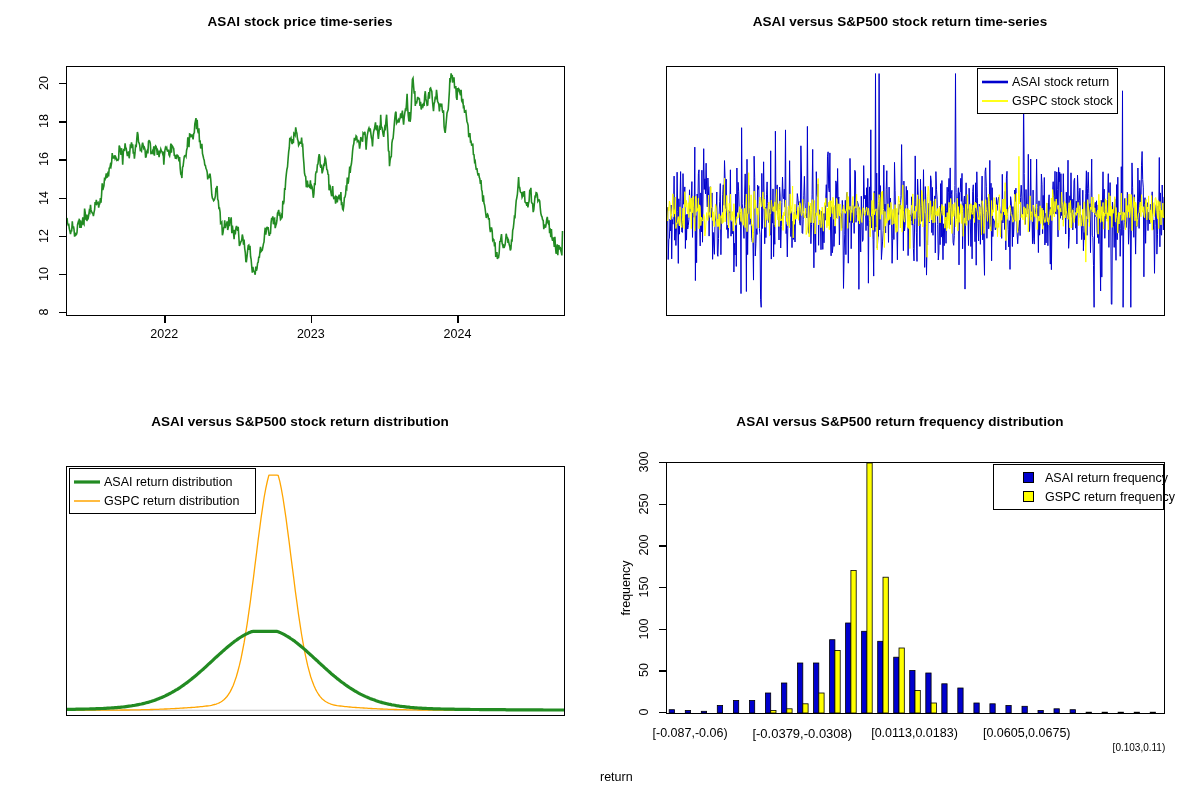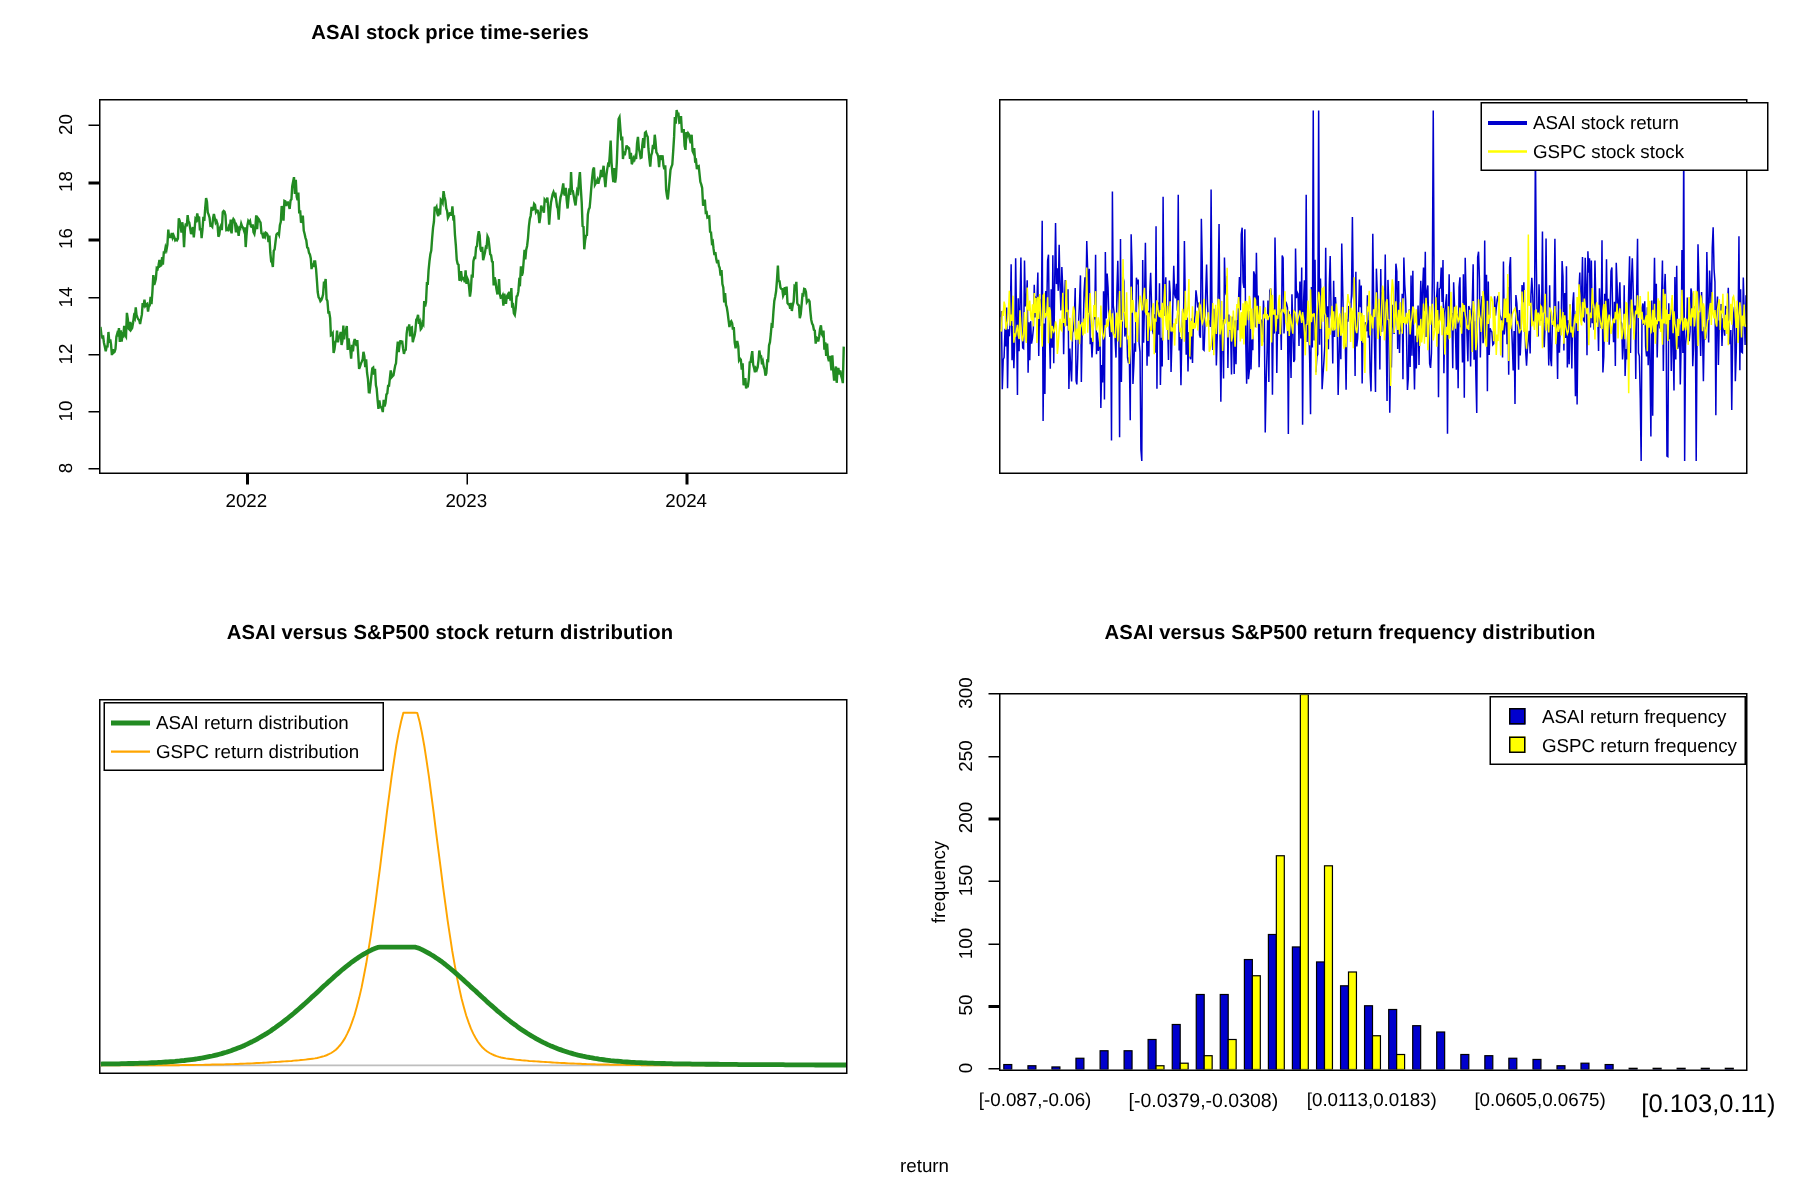--- a/index.html
+++ b/index.html
@@ -51,32 +51,33 @@
         <div style="position: absolute; left: 164.227px; top: 316px; width: 1.3px; height: 7px; background: rgb(0, 0, 0);"></div>
         <div class="tick-lbl" style="position: absolute; left: 164.227px; top: 327px; transform: translateX(-50%); font-size: 12.5px;">2022</div>
         <div style="position: absolute; left: 310.835px; top: 316px; width: 1.3px; height: 7px; background: rgb(0, 0, 0);"></div>
         <div class="tick-lbl" style="position: absolute; left: 310.835px; top: 327px; transform: translateX(-50%); font-size: 12.5px;">2023</div>
         <div style="position: absolute; left: 457.442px; top: 316px; width: 1.3px; height: 7px; background: rgb(0, 0, 0);"></div>
         <div class="tick-lbl" style="position: absolute; left: 457.442px; top: 327px; transform: translateX(-50%); font-size: 12.5px;">2024</div>
       </div>
   </div>
 
   <div class="panel">
+    <div class="ptitle" style="top:14px;">ASAI versus S&amp;P500 stock return time-series</div>
     <div class="frame" style="left:66px;top:66px;width:499px;height:250px;">
       <svg id="svg-retts" width="497" height="248" viewBox="0 0 497 248">
           <g>
             <path d="M0.0,144.4L0.6,140.4L1.2,192.5L1.8,172.7L2.4,171.3L3.0,152.1L3.6,163.9L4.1,138.0L4.7,191.9L5.3,152.5L5.9,157.2L6.5,145.3L7.1,109.1L7.7,173.2L8.3,150.3L8.9,178.5L9.5,159.4L10.1,105.2L10.7,144.7L11.3,196.4L11.8,131.8L12.4,167.2L13.0,134.5L13.6,104.6L14.2,148.1L14.8,165.0L15.4,165.5L16.0,106.6L16.6,137.2L17.2,135.3L17.8,119.9L18.4,181.5L19.0,147.8L19.5,173.1L20.1,147.1L20.7,162.0L21.3,158.5L21.9,152.3L22.5,122.8L23.1,144.7L23.7,132.0L24.3,133.1L24.9,114.6L25.5,170.4L26.1,132.3L26.7,133.7L27.2,150.3L27.8,80.1L28.4,213.6L29.0,148.7L29.6,195.7L30.2,127.0L30.8,140.7L31.4,106.8L32.0,102.8L32.6,155.1L33.2,178.9L33.8,125.9L34.4,164.9L34.9,103.2L35.5,175.2L36.1,123.1L36.7,81.7L37.3,122.4L37.9,111.8L38.5,126.9L39.1,96.2L39.7,124.1L40.3,139.9L40.9,111.0L41.5,125.0L42.1,169.1L42.7,134.0L43.2,119.7L43.8,131.5L44.4,150.2L45.0,125.9L45.6,192.3L46.2,165.4L46.8,178.0L47.4,187.3L48.0,154.9L48.6,153.3L49.2,146.5L49.8,125.0L50.4,187.0L50.9,189.3L51.5,171.5L52.1,147.0L52.7,134.4L53.3,116.6L53.9,187.7L54.5,151.2L55.1,155.4L55.7,127.8L56.3,117.8L56.9,138.3L57.5,93.6L58.1,112.1L58.6,141.6L59.2,112.1L59.8,162.5L60.4,158.2L61.0,171.3L61.6,159.0L62.2,143.1L62.8,145.9L63.4,102.8L64.0,169.2L64.6,154.7L65.2,166.9L65.8,163.9L66.3,153.8L66.9,205.0L67.5,176.3L68.1,188.0L68.7,127.1L69.3,199.4L69.9,101.0L70.5,145.3L71.1,115.3L71.7,124.6L72.3,146.7L72.9,157.7L73.5,145.3L74.0,226.6L74.6,60.7L75.2,136.8L75.8,141.8L76.4,159.2L77.0,171.4L77.6,127.1L78.2,106.9L78.8,138.6L79.4,224.5L80.0,92.3L80.6,187.6L81.2,144.9L81.7,117.9L82.3,120.6L82.9,157.4L83.5,153.7L84.1,150.3L84.7,171.4L85.3,175.1L85.9,171.1L86.5,213.1L87.1,89.2L87.7,110.8L88.3,189.0L88.9,176.5L89.4,161.8L90.0,167.5L90.6,118.1L91.2,122.5L91.8,119.4L92.4,161.4L93.0,167.6L93.6,232.7L94.2,240.3L94.8,106.4L95.4,161.5L96.0,135.3L96.6,94.8L97.1,130.6L97.7,176.8L98.3,140.2L98.9,170.6L99.5,127.8L100.1,114.9L100.7,136.5L101.3,153.1L101.9,155.7L102.5,142.5L103.1,168.2L103.7,83.8L104.3,192.1L104.8,134.7L105.4,156.1L106.0,121.9L106.6,189.7L107.2,158.2L107.8,177.3L108.4,64.2L109.0,143.6L109.6,128.4L110.2,117.9L110.8,150.4L111.4,149.9L112.0,173.0L112.6,120.0L113.1,128.0L113.7,181.0L114.3,159.7L114.9,135.5L115.5,110.1L116.1,129.4L116.7,131.8L117.3,122.2L117.9,140.2L118.5,62.9L119.1,166.6L119.7,157.6L120.3,189.9L120.8,161.7L121.4,140.1L122.0,148.4L122.6,93.7L123.2,134.3L123.8,169.5L124.4,144.6L125.0,180.6L125.6,154.3L126.2,170.0L126.8,172.5L127.4,145.2L128.0,175.0L128.5,152.9L129.1,148.5L129.7,143.2L130.3,126.6L130.9,131.2L131.5,138.0L132.1,134.6L132.7,156.4L133.3,158.2L133.9,78.8L134.5,108.0L135.1,165.9L135.7,166.5L136.2,152.5L136.8,128.2L137.4,109.3L138.0,135.1L138.6,148.8L139.2,146.6L139.8,151.0L140.4,59.4L141.0,141.4L141.6,166.3L142.2,138.8L142.8,150.3L143.4,144.2L143.9,176.7L144.5,157.4L145.1,127.2L145.7,82.4L146.3,151.9L146.9,200.8L147.5,153.2L148.1,146.3L148.7,185.3L149.3,104.7L149.9,127.2L150.5,129.8L151.1,117.1L151.6,178.3L152.2,142.7L152.8,151.0L153.4,153.9L154.0,182.7L154.6,144.1L155.2,149.1L155.8,182.4L156.4,146.7L157.0,175.8L157.6,146.4L158.2,153.2L158.8,130.2L159.3,117.7L159.9,139.8L160.5,89.2L161.1,84.8L161.7,121.2L162.3,125.0L162.9,85.9L163.5,161.0L164.1,188.8L164.7,139.8L165.3,185.8L165.9,180.1L166.5,140.4L167.0,179.4L167.6,159.3L168.2,166.5L168.8,113.9L169.4,116.1L170.0,151.1L170.6,101.5L171.2,138.2L171.8,130.0L172.4,177.9L173.0,149.6L173.6,146.0L174.2,147.8L174.7,161.2L175.3,133.4L175.9,146.6L176.5,221.4L177.1,188.7L177.7,167.2L178.3,133.3L178.9,187.6L179.5,126.8L180.1,125.3L180.7,132.0L181.3,196.2L181.9,138.5L182.5,155.4L183.0,91.4L183.6,125.0L184.2,181.7L184.8,142.9L185.4,155.6L186.0,138.6L186.6,141.5L187.2,166.4L187.8,103.3L188.4,104.9L189.0,155.3L189.6,143.5L190.2,134.1L190.7,135.5L191.3,138.0L191.9,222.3L192.5,140.6L193.1,157.9L193.7,185.0L194.3,129.2L194.9,151.7L195.5,174.4L196.1,172.8L196.7,98.6L197.3,131.8L197.9,128.0L198.4,129.0L199.0,163.6L199.6,120.7L200.2,158.7L200.8,111.4L201.4,216.2L202.0,134.9L202.6,119.9L203.2,159.8L203.8,62.8L204.4,161.0L205.0,141.9L205.6,153.9L206.1,172.5L206.7,209.1L207.3,124.3L207.9,164.6L208.5,6.6L209.1,160.0L209.7,106.1L210.3,181.1L210.9,170.7L211.5,169.3L212.1,6.6L212.7,162.9L213.3,118.6L213.8,135.5L214.4,192.5L215.0,183.0L215.6,174.1L216.2,163.4L216.8,98.1L217.4,161.1L218.0,137.1L218.6,165.9L219.2,122.7L219.8,103.7L220.4,142.6L221.0,147.1L221.5,175.4L222.1,120.1L222.7,157.7L223.3,131.0L223.9,140.8L224.5,151.0L225.1,196.3L225.7,171.7L226.3,142.7L226.9,172.5L227.5,95.4L228.1,123.6L228.7,150.9L229.2,160.6L229.8,158.0L230.4,192.8L231.0,145.7L231.6,147.5L232.2,137.0L232.8,139.9L233.4,142.2L234.0,128.7L234.6,77.6L235.2,130.5L235.8,135.3L236.4,183.7L236.9,114.1L237.5,164.0L238.1,158.4L238.7,142.6L239.3,119.4L239.9,137.8L240.5,123.4L241.1,188.6L241.7,153.9L242.3,147.9L242.9,157.4L243.5,147.9L244.1,153.9L244.6,129.8L245.2,158.1L245.8,146.5L246.4,181.5L247.0,193.9L247.6,157.2L248.2,88.9L248.8,135.1L249.4,165.8L250.0,194.4L250.6,112.1L251.2,128.3L251.8,151.1L252.4,138.9L252.9,179.4L253.5,112.3L254.1,154.4L254.7,127.8L255.3,149.4L255.9,153.9L256.5,102.7L257.1,154.0L257.7,200.4L258.3,119.6L258.9,135.5L259.5,208.1L260.1,173.6L260.6,178.0L261.2,136.2L261.8,148.5L262.4,155.7L263.0,144.9L263.6,108.8L264.2,113.9L264.8,165.6L265.4,120.4L266.0,168.3L266.6,143.7L267.2,153.9L267.8,128.9L268.3,185.9L268.9,104.6L269.5,122.7L270.1,132.2L270.7,157.6L271.3,193.0L271.9,185.0L272.5,139.3L273.1,177.7L273.7,116.6L274.3,170.1L274.9,113.5L275.5,169.1L276.0,192.7L276.6,156.8L277.2,178.7L277.8,150.9L278.4,136.7L279.0,176.3L279.6,143.2L280.2,120.2L280.8,152.1L281.4,125.9L282.0,111.4L282.6,140.5L283.2,100.9L283.7,157.6L284.3,127.7L284.9,123.3L285.5,149.7L286.1,175.4L286.7,178.3L287.3,168.5L287.9,118.4L288.5,6.6L289.1,125.7L289.7,151.7L290.3,135.6L290.9,129.2L291.4,120.8L292.0,197.9L292.6,125.5L293.2,125.0L293.8,111.3L294.4,134.3L295.0,106.4L295.6,181.8L296.2,141.3L296.8,135.4L297.4,129.1L298.0,222.1L298.6,143.3L299.1,115.8L299.7,154.0L300.3,146.1L300.9,141.6L301.5,178.5L302.1,121.2L302.7,137.1L303.3,155.1L303.9,179.5L304.5,142.2L305.1,191.8L305.7,124.5L306.3,117.8L306.8,151.2L307.4,144.8L308.0,174.7L308.6,115.8L309.2,198.2L309.8,104.8L310.4,130.7L311.0,156.5L311.6,173.9L312.2,137.0L312.8,139.3L313.4,177.3L314.0,143.2L314.5,135.6L315.1,109.1L315.7,172.9L316.3,147.1L316.9,183.0L317.5,208.3L318.1,104.5L318.7,100.8L319.3,119.2L319.9,171.3L320.5,137.8L321.1,130.3L321.7,161.8L322.3,156.3L322.8,93.4L323.4,159.5L324.0,116.2L324.6,193.8L325.2,120.7L325.8,169.6L326.4,151.8L327.0,153.7L327.6,154.2L328.2,162.9L328.8,162.2L329.4,130.5L330.0,143.5L330.5,138.5L331.1,132.8L331.7,130.2L332.3,136.4L332.9,143.1L333.5,144.5L334.1,147.1L334.7,171.4L335.3,107.3L335.9,156.0L336.5,148.3L337.1,132.2L337.7,162.5L338.2,124.3L338.8,182.9L339.4,111.1L340.0,104.3L340.6,146.7L341.2,162.6L341.8,179.9L342.4,153.7L343.0,202.4L343.6,129.7L344.2,135.0L344.8,145.7L345.4,179.5L345.9,139.6L346.5,170.0L347.1,155.0L347.7,123.0L348.3,134.5L348.9,121.2L349.5,144.0L350.1,166.9L350.7,176.8L351.3,164.9L351.9,159.1L352.5,153.5L353.1,168.6L353.6,130.5L354.2,118.2L354.8,129.1L355.4,147.0L356.0,147.2L356.6,29.3L357.2,106.5L357.8,148.7L358.4,157.3L359.0,122.5L359.6,138.8L360.2,146.9L360.8,135.1L361.3,87.3L361.9,153.4L362.5,164.5L363.1,148.6L363.7,92.0L364.3,150.1L364.9,145.7L365.5,176.7L366.1,123.1L366.7,171.9L367.3,177.1L367.9,148.7L368.5,145.6L369.0,140.8L369.6,92.2L370.2,140.4L370.8,149.7L371.4,185.6L372.0,133.8L372.6,168.2L373.2,151.3L373.8,148.1L374.4,107.0L375.0,117.4L375.6,166.7L376.2,128.4L376.7,158.3L377.3,110.5L377.9,178.0L378.5,146.5L379.1,175.9L379.7,136.0L380.3,150.2L380.9,178.7L381.5,135.9L382.1,127.8L382.7,158.8L383.3,197.1L383.9,140.2L384.4,202.7L385.0,151.5L385.6,126.3L386.2,114.7L386.8,146.7L387.4,129.1L388.0,104.3L388.6,146.4L389.2,147.1L389.8,104.9L390.4,122.6L391.0,169.9L391.6,100.5L392.2,114.8L392.7,105.2L393.3,151.3L393.9,106.7L394.5,148.5L395.1,138.5L395.7,152.8L396.3,106.7L396.9,134.9L397.5,148.0L398.1,139.5L398.7,167.0L399.3,125.2L399.9,142.4L400.4,151.8L401.0,93.2L401.6,181.3L402.2,170.8L402.8,128.8L403.4,145.5L404.0,105.8L404.6,150.4L405.2,132.2L405.8,162.9L406.4,141.7L407.0,113.8L407.6,111.3L408.1,142.8L408.7,161.2L409.3,134.2L409.9,177.0L410.5,108.2L411.1,123.7L411.7,150.6L412.3,133.3L412.9,121.2L413.5,147.2L414.1,148.8L414.7,172.6L415.3,161.8L415.8,123.2L416.4,183.7L417.0,165.6L417.6,172.7L418.2,154.0L418.8,126.8L419.4,103.8L420.0,168.3L420.6,121.2L421.2,105.2L421.8,126.6L422.4,155.3L423.0,136.7L423.5,185.6L424.1,128.9L424.7,92.1L425.3,168.2L425.9,170.4L426.5,198.5L427.1,240.3L427.7,138.3L428.3,135.3L428.9,149.6L429.5,133.8L430.1,163.9L430.7,170.6L431.2,137.9L431.8,176.5L432.4,144.0L433.0,177.1L433.6,224.0L434.2,133.3L434.8,210.1L435.4,140.1L436.0,104.8L436.6,144.7L437.2,122.2L437.8,171.3L438.4,144.6L438.9,141.7L439.5,151.9L440.1,148.9L440.7,132.5L441.3,106.7L441.9,180.4L442.5,129.9L443.1,115.6L443.7,140.0L444.3,237.0L444.9,237.4L445.5,135.2L446.1,159.2L446.6,142.6L447.2,180.4L447.8,131.8L448.4,163.0L449.0,193.3L449.6,117.6L450.2,172.7L450.8,110.2L451.4,165.6L452.0,163.1L452.6,145.6L453.2,189.3L453.8,161.4L454.3,99.7L454.9,168.4L455.5,23.8L456.1,240.3L456.7,162.6L457.3,155.3L457.9,131.4L458.5,156.7L459.1,160.5L459.7,154.0L460.3,125.3L460.9,128.8L461.5,177.2L462.1,162.5L462.6,137.3L463.2,141.7L463.8,240.3L464.4,155.1L465.0,95.9L465.6,120.2L466.2,148.2L466.8,170.3L467.4,127.7L468.0,153.5L468.6,187.1L469.2,150.8L469.8,159.6L470.3,157.7L470.9,101.0L471.5,134.2L472.1,161.4L472.7,113.3L473.3,125.0L473.9,139.0L474.5,98.2L475.1,84.5L475.7,112.5L476.3,120.9L476.9,209.8L477.5,137.8L478.0,130.7L478.6,176.3L479.2,146.6L479.8,153.0L480.4,135.7L481.0,163.6L481.6,145.2L482.2,151.2L482.8,156.8L483.4,137.5L484.0,137.9L484.6,138.5L485.2,124.8L485.7,149.9L486.3,162.4L486.9,153.0L487.5,206.3L488.1,158.3L488.7,142.9L489.3,137.5L489.9,187.1L490.5,167.7L491.1,138.9L491.7,153.6L492.3,90.5L492.9,179.8L493.4,125.9L494.0,167.6L494.6,168.1L495.2,118.0L495.8,141.3L496.4,163.0L497.0,129.9" fill="none" stroke="#0000CD" stroke-width="1"></path>
             <path d="M0.0,152.7L0.6,154.0L1.2,140.2L1.8,143.6L2.4,134.1L3.0,136.6L3.6,152.8L4.1,149.8L4.7,146.9L5.3,140.3L5.9,126.8L6.5,150.1L7.1,142.7L7.7,147.0L8.3,130.1L8.9,161.5L9.5,155.9L10.1,156.6L10.7,152.9L11.3,149.6L11.8,156.2L12.4,159.0L13.0,139.8L13.6,150.0L14.2,158.3L14.8,160.5L15.4,154.9L16.0,141.1L16.6,157.4L17.2,161.6L17.8,124.7L18.4,138.5L19.0,140.1L19.5,133.4L20.1,143.2L20.7,146.7L21.3,135.8L21.9,150.6L22.5,128.3L23.1,141.7L23.7,131.5L24.3,161.6L24.9,130.9L25.5,145.6L26.1,129.1L26.7,140.2L27.2,151.0L27.8,164.1L28.4,129.9L29.0,129.2L29.6,145.1L30.2,141.8L30.8,143.7L31.4,131.2L32.0,161.8L32.6,137.8L33.2,140.0L33.8,158.6L34.4,150.3L34.9,152.2L35.5,154.1L36.1,152.8L36.7,147.3L37.3,150.0L37.9,169.0L38.5,162.9L39.1,153.2L39.7,145.6L40.3,152.7L40.9,153.5L41.5,128.2L42.1,148.3L42.7,145.5L43.2,150.6L43.8,119.8L44.4,140.4L45.0,140.1L45.6,153.5L46.2,144.8L46.8,159.0L47.4,159.7L48.0,143.8L48.6,137.3L49.2,140.2L49.8,156.1L50.4,159.6L50.9,152.1L51.5,159.4L52.1,146.9L52.7,162.5L53.3,149.8L53.9,149.5L54.5,147.9L55.1,156.7L55.7,145.4L56.3,155.5L56.9,138.1L57.5,111.3L58.1,154.8L58.6,145.1L59.2,140.7L59.8,128.4L60.4,145.5L61.0,152.1L61.6,161.0L62.2,136.3L62.8,144.3L63.4,127.1L64.0,153.3L64.6,150.0L65.2,144.5L65.8,150.1L66.3,164.1L66.9,136.7L67.5,148.8L68.1,155.7L68.7,158.2L69.3,156.7L69.9,149.7L70.5,151.4L71.1,145.9L71.7,150.7L72.3,142.2L72.9,139.5L73.5,148.1L74.0,154.5L74.6,141.8L75.2,155.5L75.8,156.6L76.4,158.3L77.0,146.6L77.6,141.4L78.2,160.6L78.8,146.2L79.4,127.0L80.0,164.7L80.6,146.8L81.2,146.8L81.7,105.7L82.3,141.0L82.9,141.7L83.5,151.5L84.1,127.8L84.7,158.4L85.3,157.7L85.9,175.6L86.5,165.4L87.1,124.1L87.7,141.5L88.3,133.0L88.9,139.7L89.4,140.8L90.0,147.6L90.6,141.1L91.2,160.9L91.8,144.3L92.4,136.7L93.0,130.0L93.6,133.6L94.2,139.5L94.8,139.5L95.4,130.6L96.0,124.9L96.6,141.0L97.1,141.9L97.7,132.3L98.3,160.3L98.9,141.4L99.5,149.2L100.1,153.2L100.7,152.9L101.3,138.7L101.9,135.1L102.5,169.1L103.1,146.1L103.7,146.7L104.3,133.2L104.8,136.8L105.4,142.7L106.0,144.4L106.6,139.7L107.2,144.9L107.8,134.8L108.4,160.0L109.0,134.2L109.6,122.3L110.2,146.3L110.8,152.9L111.4,136.8L112.0,159.5L112.6,141.5L113.1,133.9L113.7,154.0L114.3,152.2L114.9,153.4L115.5,148.5L116.1,163.4L116.7,145.3L117.3,148.9L117.9,142.8L118.5,133.2L119.1,145.1L119.7,154.5L120.3,151.6L120.8,158.9L121.4,138.9L122.0,143.4L122.6,160.8L123.2,126.9L123.8,146.3L124.4,142.4L125.0,137.3L125.6,119.0L126.2,170.9L126.8,147.0L127.4,157.3L128.0,137.2L128.5,152.2L129.1,148.3L129.7,151.9L130.3,147.7L130.9,140.2L131.5,153.3L132.1,141.4L132.7,135.5L133.3,136.8L133.9,145.7L134.5,148.6L135.1,146.7L135.7,132.2L136.2,143.8L136.8,146.4L137.4,150.8L138.0,148.5L138.6,141.1L139.2,167.5L139.8,165.7L140.4,163.2L141.0,155.3L141.6,135.0L142.2,169.9L142.8,150.9L143.4,136.2L143.9,155.7L144.5,142.8L145.1,132.7L145.7,132.9L146.3,156.0L146.9,151.2L147.5,133.6L148.1,167.0L148.7,151.1L149.3,145.9L149.9,148.7L150.5,142.0L151.1,111.5L151.6,158.0L152.2,147.6L152.8,153.0L153.4,143.6L154.0,160.7L154.6,157.7L155.2,140.1L155.8,151.1L156.4,164.2L157.0,147.3L157.6,135.7L158.2,138.4L158.8,131.1L159.3,143.5L159.9,160.7L160.5,141.1L161.1,158.8L161.7,135.2L162.3,162.7L162.9,133.6L163.5,149.9L164.1,133.7L164.7,136.6L165.3,146.5L165.9,130.2L166.5,133.8L167.0,152.3L167.6,138.6L168.2,159.1L168.8,151.9L169.4,131.4L170.0,133.0L170.6,151.5L171.2,136.8L171.8,144.9L172.4,148.9L173.0,137.0L173.6,150.3L174.2,163.6L174.7,162.5L175.3,142.6L175.9,143.9L176.5,137.9L177.1,145.8L177.7,142.4L178.3,146.4L178.9,144.0L179.5,143.4L180.1,125.2L180.7,161.4L181.3,129.6L181.9,142.3L182.5,142.4L183.0,139.3L183.6,153.9L184.2,143.2L184.8,145.5L185.4,133.6L186.0,129.5L186.6,155.9L187.2,142.1L187.8,139.5L188.4,139.7L189.0,140.8L189.6,127.1L190.2,148.1L190.7,148.9L191.3,153.7L191.9,139.6L192.5,157.0L193.1,142.4L193.7,146.8L194.3,151.0L194.9,155.5L195.5,140.3L196.1,140.9L196.7,141.7L197.3,147.0L197.9,148.5L198.4,145.4L199.0,142.9L199.6,140.0L200.2,143.8L200.8,148.3L201.4,141.1L202.0,146.1L202.6,154.3L203.2,169.9L203.8,149.6L204.4,149.2L205.0,133.4L205.6,147.5L206.1,163.2L206.7,125.8L207.3,147.8L207.9,142.8L208.5,143.4L209.1,141.8L209.7,149.9L210.3,183.0L210.9,143.7L211.5,135.7L212.1,127.6L212.7,130.4L213.3,152.3L213.8,144.5L214.4,124.8L215.0,147.5L215.6,124.0L216.2,141.7L216.8,143.4L217.4,180.5L218.0,144.5L218.6,159.1L219.2,151.7L219.8,156.1L220.4,151.0L221.0,136.8L221.5,153.4L222.1,140.5L222.7,152.5L223.3,151.9L223.9,135.4L224.5,141.5L225.1,157.7L225.7,145.2L226.3,142.0L226.9,156.8L227.5,154.4L228.1,137.6L228.7,163.2L229.2,165.5L229.8,141.4L230.4,164.5L231.0,138.8L231.6,129.1L232.2,133.9L232.8,135.4L233.4,161.0L234.0,138.2L234.6,141.3L235.2,165.1L235.8,117.9L236.4,143.3L236.9,152.7L237.5,155.1L238.1,150.0L238.7,141.6L239.3,141.9L239.9,141.8L240.5,160.4L241.1,141.6L241.7,161.5L242.3,143.0L242.9,181.6L243.5,150.2L244.1,147.9L244.6,138.4L245.2,139.6L245.8,126.9L246.4,156.7L247.0,143.8L247.6,145.0L248.2,151.9L248.8,139.2L249.4,144.3L250.0,136.0L250.6,127.8L251.2,149.7L251.8,159.0L252.4,132.2L252.9,147.4L253.5,156.9L254.1,139.7L254.7,123.4L255.3,127.0L255.9,159.9L256.5,152.9L257.1,134.8L257.7,132.5L258.3,146.0L258.9,146.3L259.5,158.6L260.1,190.3L260.6,129.7L261.2,119.2L261.8,124.4L262.4,155.0L263.0,146.0L263.6,133.8L264.2,146.5L264.8,153.0L265.4,139.6L266.0,155.9L266.6,134.5L267.2,147.5L267.8,155.5L268.3,131.9L268.9,148.2L269.5,144.4L270.1,149.3L270.7,141.5L271.3,148.6L271.9,142.3L272.5,139.6L273.1,155.9L273.7,148.0L274.3,144.4L274.9,137.4L275.5,138.8L276.0,148.3L276.6,147.4L277.2,139.2L277.8,161.2L278.4,153.5L279.0,150.0L279.6,163.7L280.2,145.6L280.8,161.3L281.4,154.7L282.0,135.3L282.6,162.1L283.2,142.1L283.7,131.5L284.3,143.7L284.9,166.5L285.5,149.1L286.1,137.2L286.7,149.4L287.3,144.7L287.9,135.5L288.5,160.0L289.1,155.9L289.7,152.1L290.3,131.2L290.9,164.1L291.4,139.7L292.0,155.4L292.6,147.5L293.2,145.8L293.8,136.8L294.4,156.5L295.0,138.4L295.6,145.8L296.2,169.4L296.8,155.5L297.4,150.9L298.0,156.3L298.6,137.1L299.1,158.4L299.7,157.8L300.3,127.6L300.9,142.4L301.5,153.3L302.1,147.5L302.7,137.5L303.3,152.2L303.9,136.7L304.5,143.8L305.1,147.4L305.7,145.9L306.3,138.1L306.8,147.8L307.4,155.5L308.0,135.0L308.6,140.7L309.2,136.3L309.8,142.7L310.4,146.0L311.0,152.2L311.6,150.8L312.2,153.0L312.8,139.6L313.4,144.2L314.0,149.3L314.5,167.7L315.1,133.7L315.7,137.0L316.3,143.2L316.9,166.5L317.5,160.8L318.1,149.0L318.7,132.6L319.3,142.8L319.9,145.6L320.5,154.3L321.1,142.9L321.7,127.1L322.3,133.7L322.8,156.7L323.4,162.6L324.0,164.1L324.6,133.5L325.2,148.9L325.8,142.8L326.4,145.2L327.0,130.6L327.6,132.4L328.2,134.3L328.8,160.5L329.4,137.7L330.0,153.3L330.5,169.6L331.1,156.1L331.7,160.4L332.3,127.7L332.9,152.1L333.5,170.0L334.1,146.5L334.7,153.3L335.3,148.1L335.9,132.0L336.5,144.9L337.1,132.2L337.7,147.8L338.2,115.7L338.8,173.7L339.4,142.0L340.0,152.5L340.6,148.6L341.2,142.6L341.8,140.8L342.4,139.6L343.0,138.5L343.6,142.8L344.2,148.4L344.8,147.7L345.4,151.0L345.9,155.2L346.5,153.0L347.1,152.8L347.7,127.3L348.3,145.0L348.9,154.3L349.5,126.4L350.1,158.1L350.7,165.5L351.3,146.4L351.9,89.3L352.5,136.8L353.1,135.4L353.6,135.4L354.2,150.6L354.8,147.2L355.4,148.5L356.0,152.9L356.6,140.1L357.2,139.8L357.8,157.7L358.4,141.4L359.0,143.4L359.6,150.1L360.2,136.9L360.8,137.8L361.3,165.1L361.9,141.9L362.5,141.4L363.1,128.8L363.7,153.4L364.3,144.7L364.9,146.2L365.5,154.6L366.1,138.0L366.7,139.3L367.3,141.1L367.9,149.5L368.5,147.0L369.0,150.7L369.6,137.0L370.2,162.5L370.8,153.6L371.4,149.3L372.0,154.2L372.6,151.3L373.2,138.8L373.8,156.6L374.4,147.1L375.0,141.0L375.6,162.2L376.2,143.2L376.7,149.6L377.3,152.9L377.9,155.6L378.5,154.1L379.1,148.1L379.7,135.9L380.3,154.7L380.9,150.7L381.5,157.9L382.1,153.3L382.7,146.3L383.3,142.4L383.9,148.4L384.4,131.0L385.0,153.7L385.6,122.5L386.2,129.4L386.8,146.8L387.4,149.9L388.0,134.4L388.6,144.6L389.2,132.0L389.8,137.7L390.4,138.8L391.0,142.4L391.6,138.3L392.2,163.2L392.7,145.3L393.3,141.4L393.9,145.1L394.5,125.0L395.1,134.5L395.7,137.7L396.3,159.3L396.9,139.4L397.5,134.5L398.1,151.0L398.7,136.2L399.3,143.7L399.9,147.2L400.4,149.9L401.0,152.3L401.6,140.3L402.2,135.7L402.8,160.8L403.4,133.5L404.0,142.2L404.6,161.0L405.2,146.3L405.8,142.7L406.4,147.9L407.0,155.6L407.6,151.5L408.1,147.7L408.7,145.5L409.3,148.4L409.9,140.8L410.5,145.9L411.1,135.4L411.7,158.6L412.3,142.6L412.9,138.5L413.5,147.3L414.1,159.2L414.7,155.3L415.3,150.1L415.8,142.2L416.4,159.1L417.0,134.8L417.6,135.2L418.2,152.3L418.8,195.1L419.4,149.5L420.0,151.9L420.6,132.7L421.2,138.5L421.8,145.0L422.4,159.5L423.0,144.6L423.5,140.0L424.1,142.5L424.7,129.9L425.3,145.0L425.9,141.4L426.5,130.4L427.1,145.9L427.7,140.8L428.3,148.0L428.9,147.1L429.5,149.8L430.1,145.0L430.7,143.1L431.2,167.2L431.8,127.3L432.4,151.4L433.0,133.5L433.6,155.3L434.2,149.3L434.8,139.6L435.4,154.5L436.0,135.5L436.6,162.2L437.2,146.2L437.8,149.2L438.4,131.8L438.9,147.2L439.5,133.4L440.1,154.3L440.7,145.8L441.3,162.8L441.9,125.7L442.5,148.6L443.1,128.8L443.7,149.2L444.3,139.3L444.9,160.4L445.5,142.4L446.1,146.3L446.6,141.4L447.2,137.3L447.8,129.7L448.4,155.1L449.0,140.5L449.6,148.6L450.2,152.4L450.8,166.1L451.4,145.5L452.0,157.0L452.6,145.6L453.2,147.9L453.8,145.6L454.3,126.1L454.9,153.5L455.5,150.9L456.1,144.9L456.7,153.1L457.3,145.5L457.9,148.9L458.5,162.9L459.1,131.0L459.7,144.5L460.3,150.5L460.9,138.5L461.5,144.7L462.1,127.0L462.6,150.6L463.2,144.1L463.8,127.4L464.4,127.7L465.0,163.7L465.6,141.0L466.2,140.7L466.8,129.9L467.4,133.6L468.0,153.8L468.6,135.2L469.2,138.0L469.8,159.4L470.3,154.9L470.9,151.5L471.5,146.3L472.1,145.9L472.7,139.3L473.3,135.0L473.9,149.7L474.5,127.7L475.1,142.3L475.7,145.3L476.3,139.7L476.9,148.2L477.5,150.7L478.0,139.7L478.6,135.5L479.2,132.5L479.8,153.0L480.4,140.0L481.0,141.9L481.6,128.9L482.2,151.1L482.8,152.9L483.4,142.9L484.0,155.6L484.6,128.5L485.2,163.2L485.7,148.4L486.3,146.0L486.9,135.6L487.5,149.5L488.1,131.6L488.7,130.5L489.3,133.9L489.9,144.5L490.5,151.7L491.1,133.5L491.7,161.6L492.3,144.2L492.9,134.6L493.4,140.1L494.0,157.9L494.6,143.3L495.2,150.4L495.8,136.1L496.4,150.8L497.0,149.3" fill="none" stroke="#FFFF00" stroke-width="1"></path>
           </g>
         </svg>
     </div>
     <div id="retts-yaxis"></div>
     <div id="retts-xaxis"></div>
 
-    <div class="legend" style="left:387px;top:68px;width:192px;height:46px;padding:3px 0 0 0;">
+    <div class="legend" style="left:377px;top:68px;width:141px;height:46px;padding:3px 0 0 0;">
       <div class="lg-row">
         <span class="lg-key">
           <svg class="lg-line" height="10" viewBox="0 0 26 10">
               <line x1="0" y1="5" x2="26" y2="5" stroke="#0000CD" stroke-width="2.6"></line>
             </svg>
         </span>
         <span class="lg-txt">ASAI stock return</span>
       </div>
       <div class="lg-row">
         <span class="lg-key">
@@ -183,27 +184,27 @@
         <div style="position: absolute; left: 59px; top: 103.667px; width: 7px; height: 1.3px; background: rgb(0, 0, 0);"></div>
         <div class="tick-lbl" style="position: absolute; left: 32px; top: 103.667px; width: 24px; text-align: center; transform: translateY(-50%) rotate(-90deg);">250</div>
         <div style="position: absolute; left: 59px; top: 62px; width: 7px; height: 1.3px; background: rgb(0, 0, 0);"></div>
         <div class="tick-lbl" style="position: absolute; left: 32px; top: 62px; width: 24px; text-align: center; transform: translateY(-50%) rotate(-90deg);">300</div>
       </div>
     <div id="hist-xaxis">
         <div class="tick-lbl" style="position: absolute; left: 90.0484px; top: 326px; transform: translateX(-50%); font-size: 12.5px;">[-0.087,-0.06)</div>
         <div class="tick-lbl" style="position: absolute; left: 202.274px; top: 326px; transform: translateX(-50%); font-size: 13px;">[-0.0379,-0.0308)</div>
         <div class="tick-lbl" style="position: absolute; left: 314.5px; top: 326px; transform: translateX(-50%); font-size: 12.5px;">[0.0113,0.0183)</div>
         <div class="tick-lbl" style="position: absolute; left: 426.726px; top: 326px; transform: translateX(-50%); font-size: 12.5px;">[0.0605,0.0675)</div>
-        <div class="tick-lbl" style="position: absolute; left: 538.952px; top: 326px; transform: translateX(-50%); font-size: 17px;">[0.103,0.11)</div>
+        <div class="tick-lbl" style="position: absolute; left: 538.952px; top: 342px; transform: translateX(-50%); font-size: 10px;">[0.103,0.11)</div>
       </div>
 
     <div class="axis-title" style="left:0;width:600px;text-align:left;top:370px;">return</div>
     <div class="axis-title ylbl" style="left:-14px;top:181px;width:80px;text-align:center;transform:rotate(-90deg);">frequency</div>
 
-    <div class="legend" style="left:393px;top:64px;width:171px;height:46px;padding:3px 0 0 0;">
+    <div class="legend" style="left:393px;top:64px;width:171px;height:46px;padding:3px 0 0 17px;">
       <div class="lg-row">
         <span class="lg-key">
           <span class="lg-sq" style="background:#0000CD;"></span>
         </span>
         <span class="lg-txt">ASAI return frequency</span>
       </div>
       <div class="lg-row">
         <span class="lg-key">
           <span class="lg-sq" style="background:#FFFF00;"></span>
         </span>

